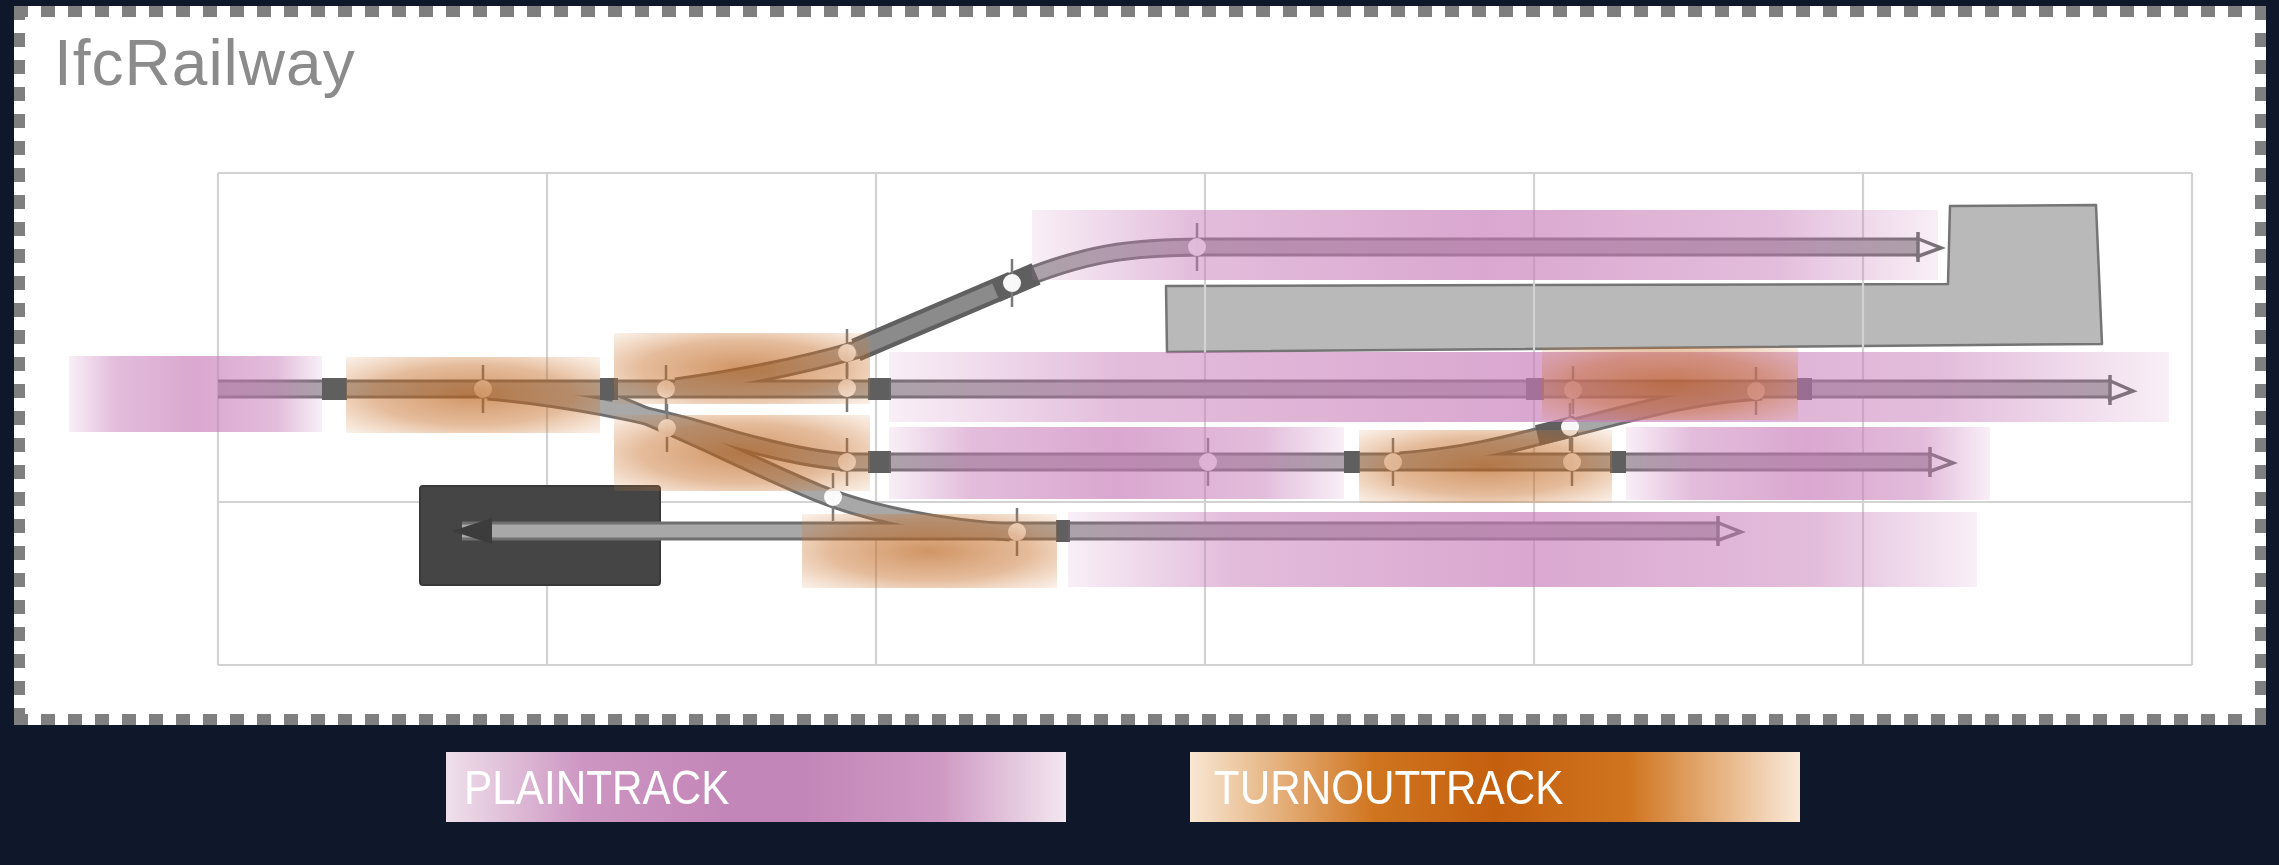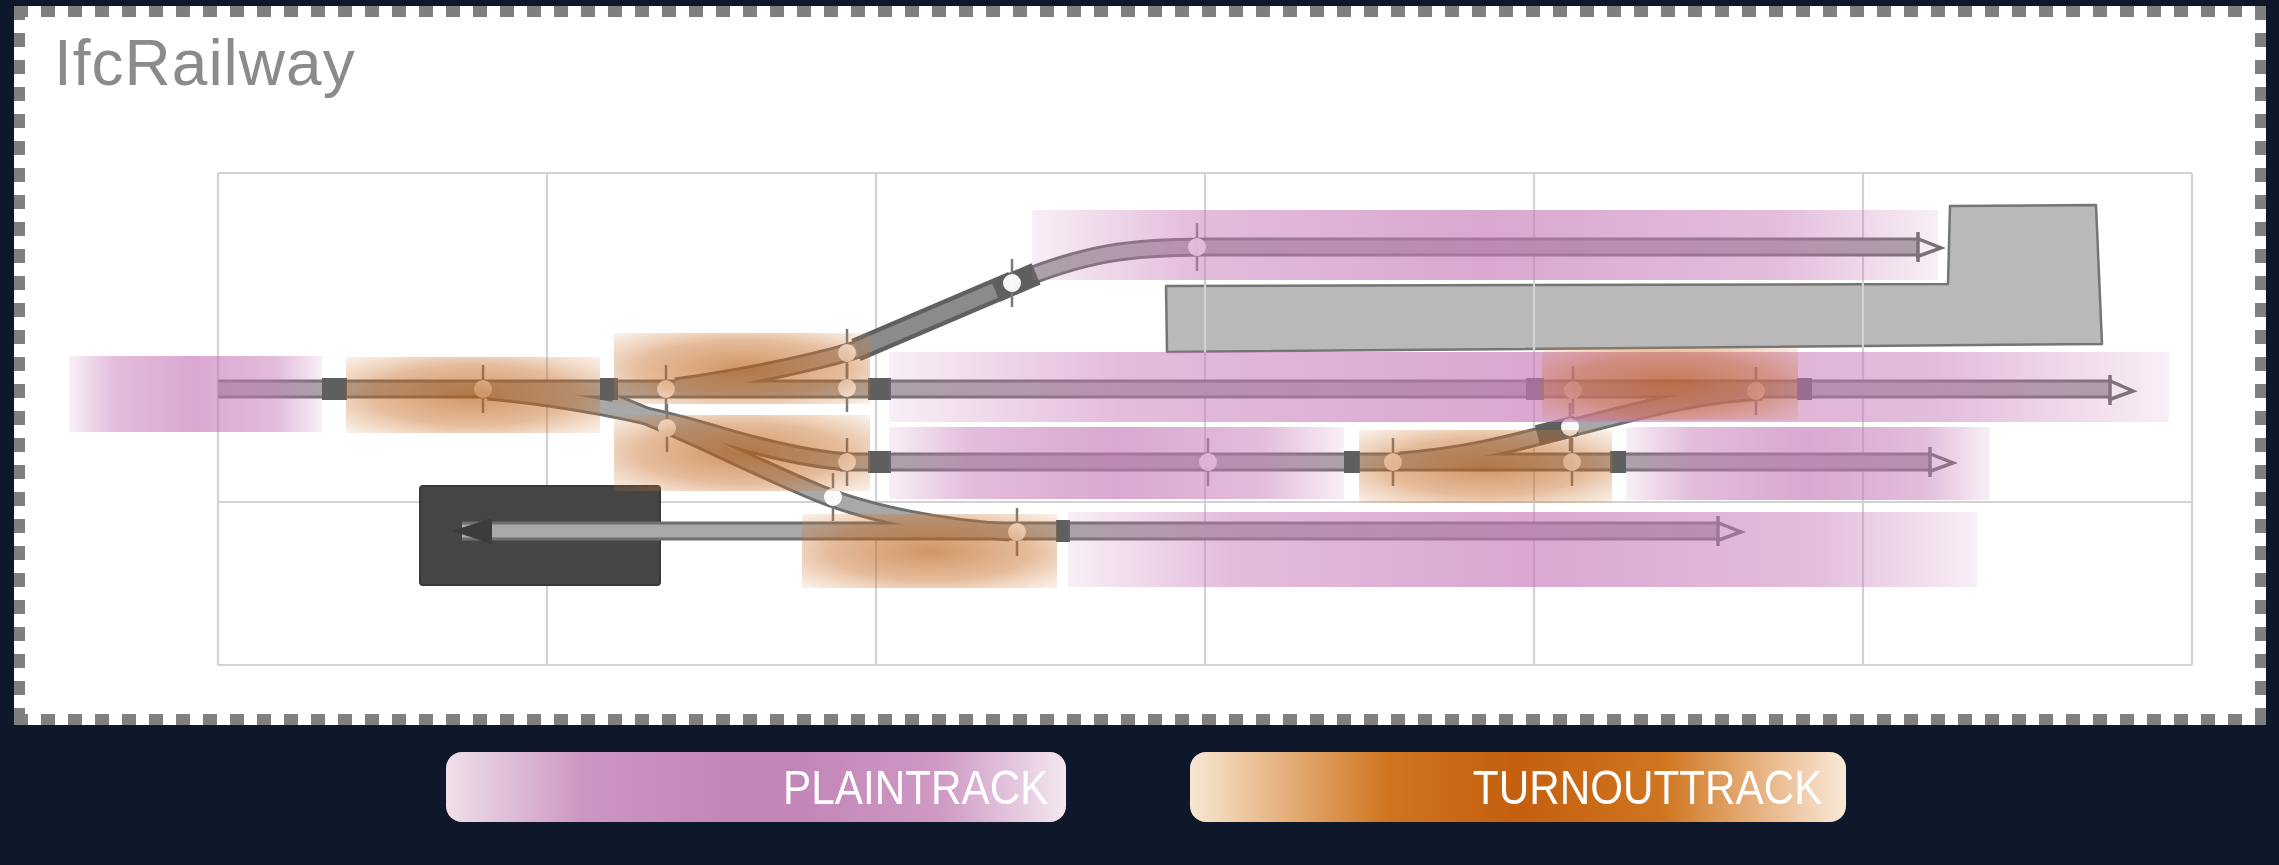--- a/index.html
+++ b/index.html
@@ -13,27 +13,27 @@
   .ant.v{top:0;height:100%;width:11px;
      background-image:repeating-linear-gradient(180deg,#7f7f7f 0 14px,transparent 14px 27px);}
   .ant.top{top:0;} .ant.bottom{bottom:0;} .ant.left{left:0;} .ant.right{right:0;}
   
   .title{position:absolute;left:54px;top:26px;font-size:64px;color:#8b8b8b;
          letter-spacing:1px;white-space:nowrap;}
   
   svg.diagram{position:absolute;left:0;top:0;}
   
   .legend-item{position:absolute;top:752px;height:70px;display:flex;
-               align-items:center;justify-content:flex-end;border-radius:16px;}
+               align-items:center;justify-content:flex-start;}
   .legend-item .lbl{color:#ffffff;font-size:48px;letter-spacing:0px;
                     transform:scaleX(.88);white-space:nowrap;}
   .legend-plain{left:446px;width:620px;
      background:linear-gradient(90deg,#efe0eb 0%,#cd96c2 22%,#c386b8 45%,#c386b8 58%,#cf9ac4 80%,#f3e7f0 100%);}
   .legend-turnout{left:1190px;width:610px;
-     background:linear-gradient(90deg,#f8e7d3 0%,#d0751f 30%,#c45f0e 50%,#d0751f 72%,#fae9d8 100%);padding-left:46px;}
+     background:linear-gradient(90deg,#f8e7d3 0%,#d0751f 30%,#c45f0e 50%,#d0751f 72%,#fae9d8 100%);}
 </style>
 </head>
 <body>
 
 <div id="stage">
 
   <div class="panel">
     <div class="ant h top"></div>
     <div class="ant h bottom"></div>
     <div class="ant v left"></div>

